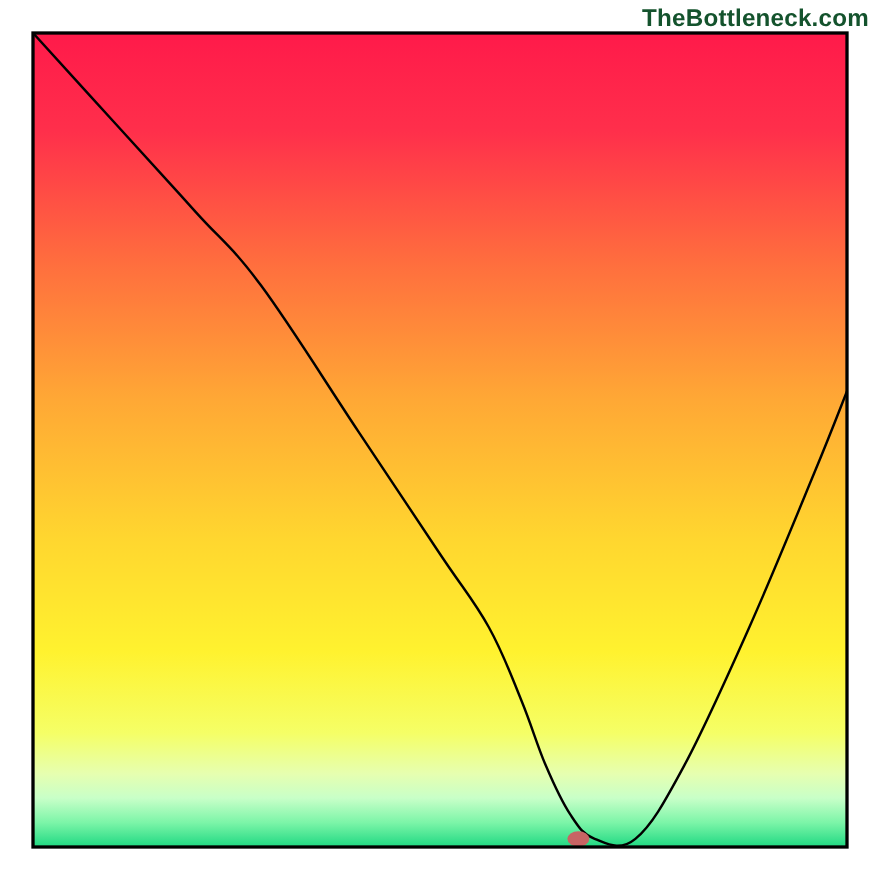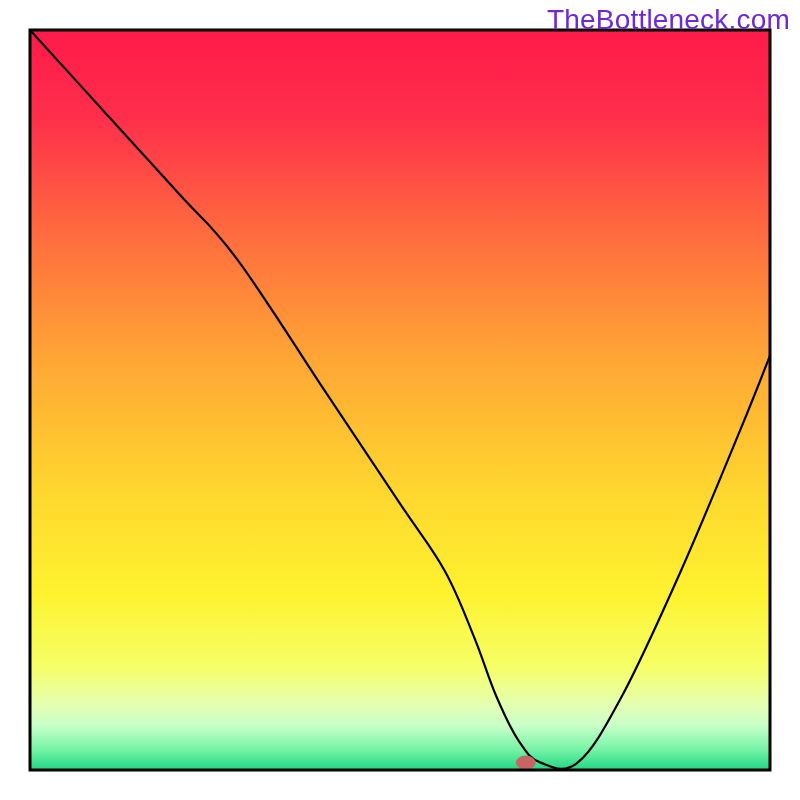--- a/index.html
+++ b/index.html
@@ -13,23 +13,23 @@
   .container {
     position: relative;
     width: 800px;
     height: 800px;
   }
   .watermark {
     position: absolute;
     top: 4px;
     right: 10px;
     font-family: Arial, Helvetica, sans-serif;
-    font-size: 28px;
-    color: #6d28d9;
-    font-weight: 400;
+    font-size: 22px;
+    color: #14532d;
+    font-weight: 700;
     letter-spacing: 0.2px;
     z-index: 10;
   }
   svg {
     display: block;
     position: absolute;
     top: 0;
     left: 0;
   }
 </style>

